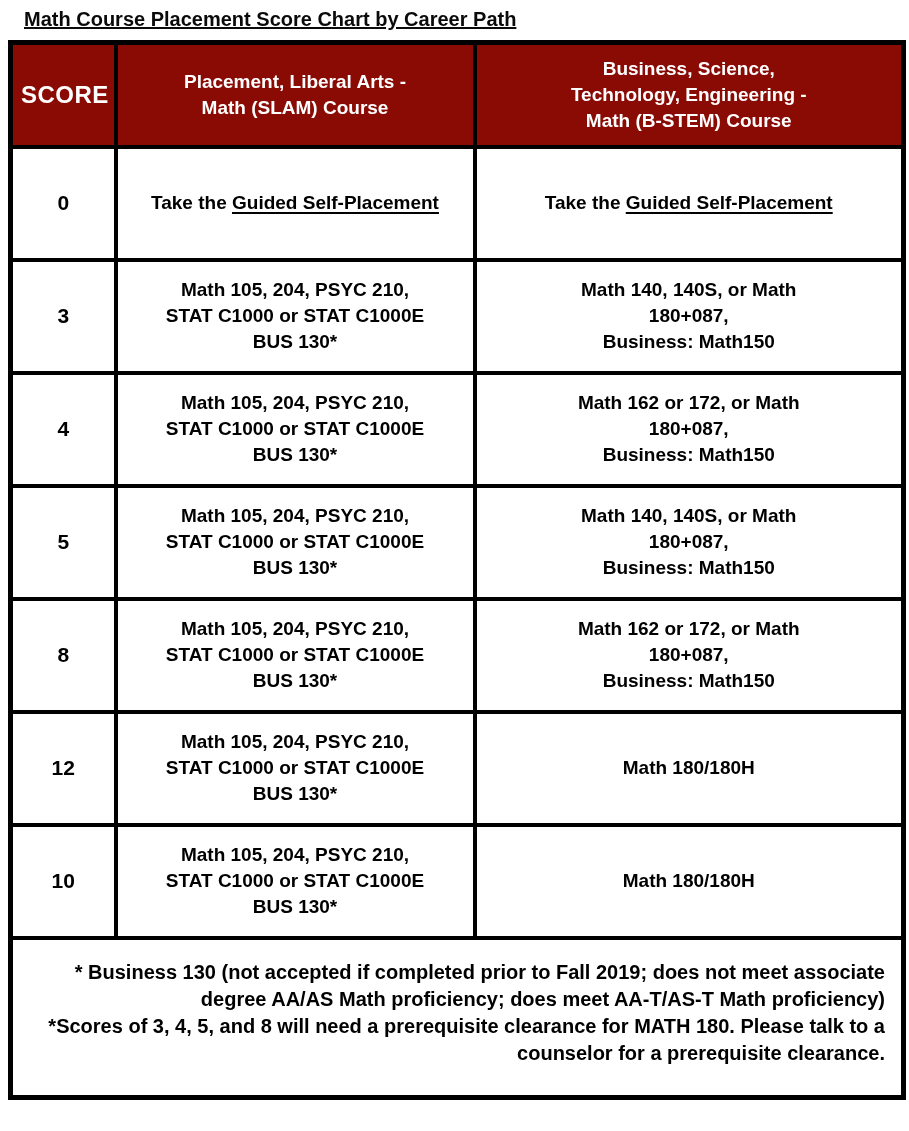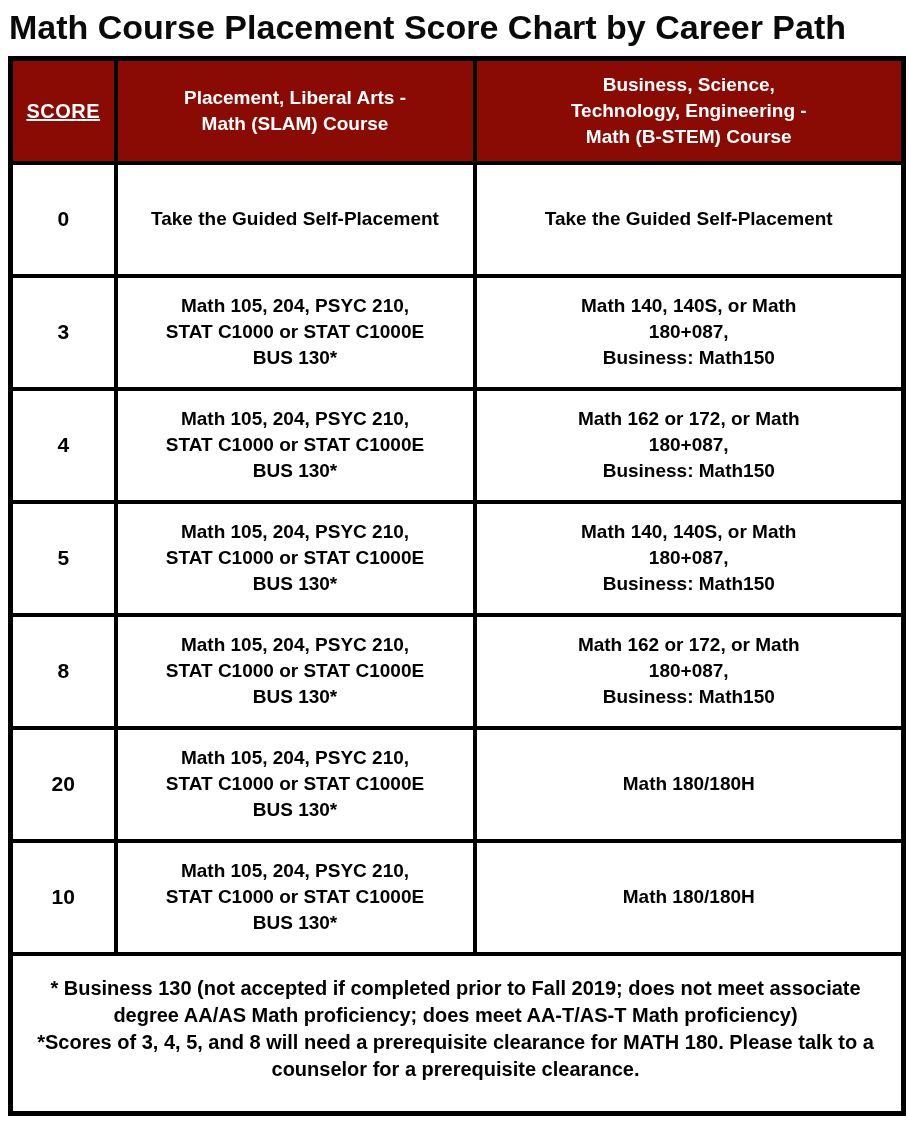--- a/index.html
+++ b/index.html
@@ -12,26 +12,27 @@
   *{box-sizing:border-box;margin:0;padding:0;}
   html,body{background:var(--page-bg);}
   body{
     width:909px;height:1131px;
     font-family:"Liberation Sans","DejaVu Sans",sans-serif;
     color:var(--body-text);
     overflow:hidden;
   }
   .page{padding:6px 0 0 8px;}
   h1.title{
-    font-size:34px;
+    font-size:20px;
     font-weight:bold;
     letter-spacing:0px;
     color:#0a0a0a;
-    margin:2px 0 9px 1px;
+    margin:2px 0 9px 16px;
     white-space:nowrap;
+    text-decoration:underline;
   }
   table.placement{
     border-collapse:collapse;
     table-layout:fixed;
     width:893px;
     border:5px solid var(--border);
   }
   col.c-score{width:105px;}
   col.c-slam{width:359px;}
   col.c-bstem{width:429px;}
@@ -43,37 +44,38 @@
     white-space:pre-line;
     padding:4px 8px;
   }
   thead tr{height:104px;}
   thead th{
     background:var(--header-bg);
     color:var(--header-text);
     font-size:19px;
     line-height:26px;
   }
-  thead th.score-h{font-size:20px;letter-spacing:0.5px;text-decoration:underline;}
+  thead th.score-h{font-size:24px;letter-spacing:0.5px;}
   tbody tr{height:113px;}
   tbody td{
     font-size:19px;
     line-height:26px;
     color:var(--body-text);
   }
   td.score{font-size:21px;}
   a.gsp-link{
     color:var(--body-text);
+    text-decoration:underline;
     text-underline-offset:3px;
     text-decoration-thickness:2px;
     cursor:pointer;
   }
   tr.footnote-row{height:160px;}
   td.footnote{
-    text-align:center;
+    text-align:right;
     vertical-align:middle;
     font-size:20px;
     line-height:27px;
     padding:2px 16px 10px 13px;
     white-space:pre-line;
   }
 </style>
 </head>
 <body>
 
@@ -132,21 +134,21 @@
       <tr>
         <td class="score">8</td>
         <td>Math 105, 204, PSYC 210,
 STAT C1000 or STAT C1000E
 BUS 130*</td>
         <td>Math 162 or 172, or Math
 180+087,
 Business: Math150</td>
       </tr>
       <tr>
-        <td class="score">20</td>
+        <td class="score">12</td>
         <td>Math 105, 204, PSYC 210,
 STAT C1000 or STAT C1000E
 BUS 130*</td>
         <td>Math 180/180H</td>
       </tr>
       <tr>
         <td class="score">10</td>
         <td>Math 105, 204, PSYC 210,
 STAT C1000 or STAT C1000E
 BUS 130*</td>

